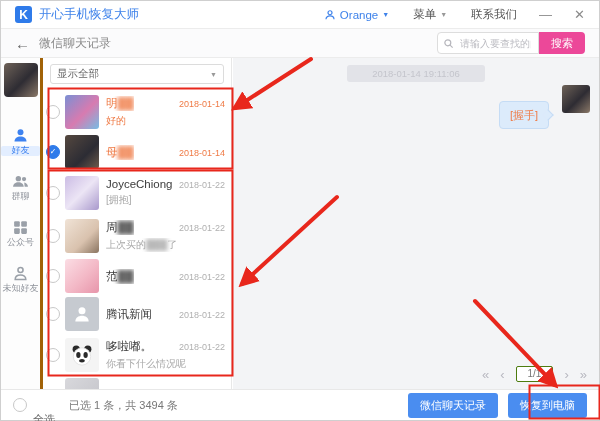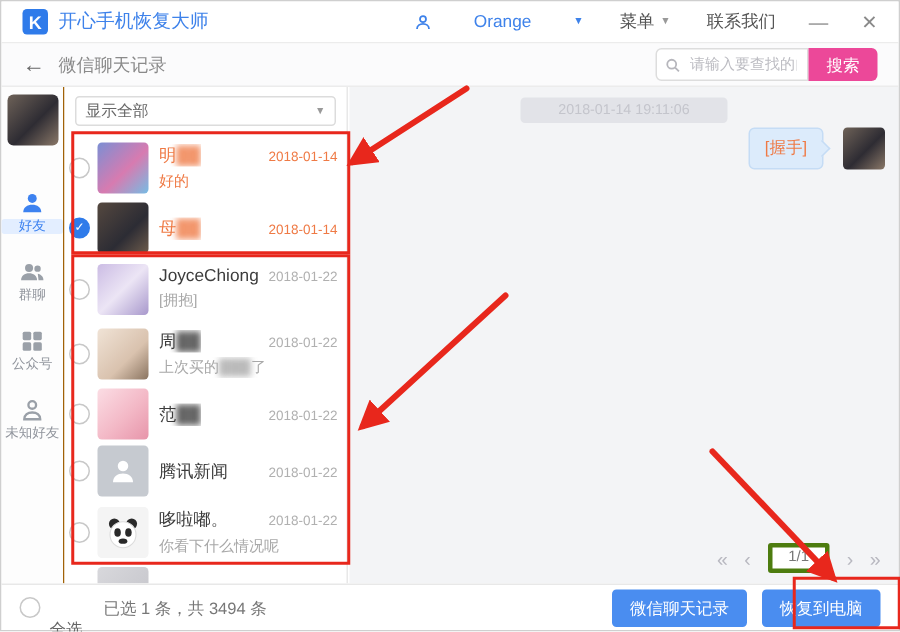--- a/index.html
+++ b/index.html
@@ -5,39 +5,39 @@
   html,body{margin:0;padding:0;width:600px;height:421px;}
   body{font-family:"Liberation Sans","DejaVu Sans",sans-serif;font-size:12px;color:#333;background:#fff;position:relative;overflow:hidden;}
   .app{position:absolute;inset:0;border:1px solid #cfcfcf;box-sizing:border-box;background:#fff;}
 
   
   .titlebar{height:28px;display:flex;align-items:center;padding:0 14px;border-bottom:1px solid #ececec;box-sizing:border-box;background:#fff;}
   .logo{width:17px;height:17px;background:#2f7bea;color:#fff;border-radius:3px;font-size:12px;font-weight:bold;display:flex;align-items:center;justify-content:center;flex:none;}
   .appname{color:#3e82ea;font-size:12.5px;margin-left:7px;}
   .tb-spacer{flex:1;}
   .tb-item{color:#555;font-size:11.5px;margin-left:24px;display:flex;align-items:center;cursor:default;}
-  .tb-user{color:#3e82ea;gap:24px;}
+  .tb-user{color:#3e82ea;}
   .tb-user svg{width:12px;height:12px;margin-right:4px;color:#3e82ea;}
   .caret{font-size:7px;margin-left:4px;color:#999;}
   .tb-user .caret{color:#3e82ea;}
   .winbtn{color:#8a8a8a;font-size:13px;margin-left:22px;}
 
   
   .toolbar{height:29px;display:flex;align-items:center;padding:0 14px;background:#fbfbfc;border-bottom:1px solid #ececec;box-sizing:border-box;}
   .back{color:#666;font-size:15px;line-height:1;}
   .pagetitle{color:#8a8a8a;font-size:12px;margin-left:9px;}
   .search{margin-left:auto;display:flex;align-items:center;}
   .search-field{display:flex;align-items:center;background:#fff;border:1px solid #ddd;border-radius:4px 0 0 4px;height:22px;width:102px;padding:0 5px;box-sizing:border-box;}
   .search-field svg{width:11px;height:11px;flex:none;color:#b6b6bc;}
   .search-field input{border:none;outline:none;width:100%;font-size:10px;margin-left:4px;color:#555;background:transparent;font-family:inherit;}
   .search-field input::placeholder{color:#bcbcc2;}
   .search-btn{height:22px;background:#ec4899;color:#fff;font-size:11px;border:none;border-radius:0 4px 4px 0;padding:0 12px;font-family:inherit;}
 
   
-  .sidebar{position:absolute;left:0;top:57px;bottom:31px;width:42px;background:#fdfdfd;border-right:1px solid #a16207;box-sizing:border-box;}
+  .sidebar{position:absolute;left:0;top:57px;bottom:31px;width:42px;background:#fdfdfd;border-right:3px solid #a16207;box-sizing:border-box;}
   .side-avatar{width:34px;height:34px;border-radius:4px;margin:5px auto 30px;background:#444;}
   .nav-item{text-align:center;margin-bottom:17px;color:#90949c;font-size:9px;line-height:1.1;}
   .nav-item svg{width:17px;height:17px;color:#9aa0a8;display:block;margin:0 auto 2px;}
   .nav-item.active{color:#3d82f0;}
   .nav-item.active svg{color:#3d82f0;}
   .nav-item.active .nav-label{background:#e3eeff;border-radius:2px;padding:0 2px;}
 
   
   .listpanel{position:absolute;left:42px;top:57px;bottom:31px;width:189px;background:#fff;border-right:1px solid #e8e8e8;box-sizing:border-box;overflow:hidden;}
   .dropdowns{display:flex;gap:9px;padding:6px 7px;}
@@ -56,25 +56,25 @@
   .rname{font-size:11.5px;color:#3c3c3c;white-space:nowrap;overflow:hidden;}
   .rdate{font-size:9px;color:#b0b0b0;flex:none;margin-left:4px;}
   .rmsg{font-size:10px;color:#a8a8a8;margin-top:3px;white-space:nowrap;overflow:hidden;}
   .row.deleted .rname,.row.deleted .rdate,.row.deleted .rmsg{color:#ef7a45;}
   .redact{filter:blur(2px);opacity:.8;}
 
   
   .chatpanel{position:absolute;left:232px;top:57px;right:0;bottom:31px;background:#f3f4f6;}
   .chat-ts{margin:7px auto 0;width:max-content;background:#e2e3e8;color:#c4c5cc;font-size:9.5px;padding:3px 25px;border-radius:3px;}
   .msg-row{position:absolute;top:27px;right:9px;display:flex;align-items:flex-start;}
-  .bubble{background:#dcebfb;border:1px solid #c5dcf5;border-radius:4px;padding:6px 10px;color:#ef7a45;font-size:11px;position:relative;margin-right:13px;height:14px;line-height:14px;}
+  .bubble{background:#dcebfb;border:1px solid #c5dcf5;border-radius:4px;padding:6px 10px;color:#ef7a45;font-size:11px;position:relative;margin-right:13px;height:14px;line-height:14px;margin-top:16px;}
   .bubble::after{content:'';position:absolute;right:-4px;top:9px;width:7px;height:7px;background:#dcebfb;border-right:1px solid #c5dcf5;border-top:1px solid #c5dcf5;transform:rotate(45deg);}
   .msg-avatar{width:28px;height:28px;border-radius:3px;background:#444;flex:none;}
   .pagination{position:absolute;right:12px;bottom:7px;display:flex;align-items:center;gap:11px;color:#b8b8c0;font-size:13px;line-height:1;}
-  .page-box{border:3px solid #4d7c0f;background:#fff;font-size:10px;color:#777;padding:2px 11px;border-radius:2px;}
+  .page-box{border:1px solid #4d7c0f;background:#fff;font-size:10px;color:#777;padding:2px 11px;border-radius:2px;}
 
   
   .footer{position:absolute;left:0;right:0;bottom:0;height:31px;border-top:1px solid #e8e8e8;display:flex;align-items:center;padding:0 12px;box-sizing:border-box;background:#fff;}
   .footer .radio{margin-right:6px;}
   .selall{font-size:11px;color:#666;margin-top:28px;}
   .selcount{font-size:11px;color:#777;margin-left:14px;}
   .fspacer{flex:1;}
   .btn{background:#4a8df0;color:#fff;font-size:11px;border:none;border-radius:3px;padding:5px 12px;margin-left:10px;font-family:inherit;}
 
   

